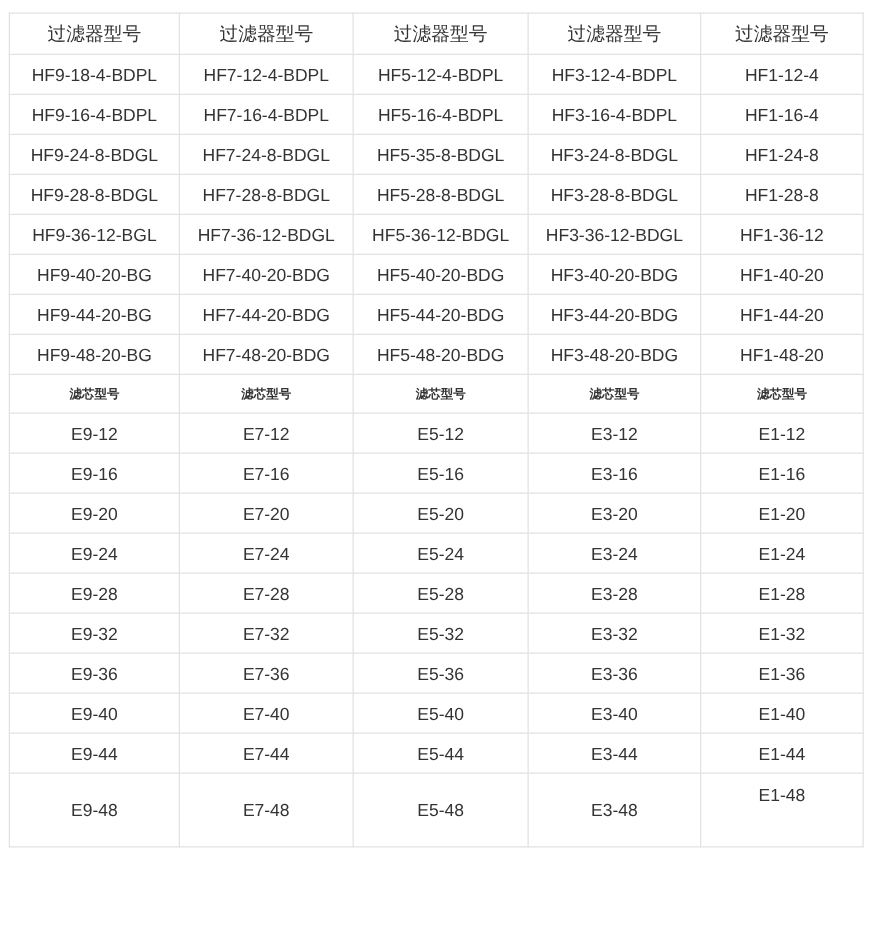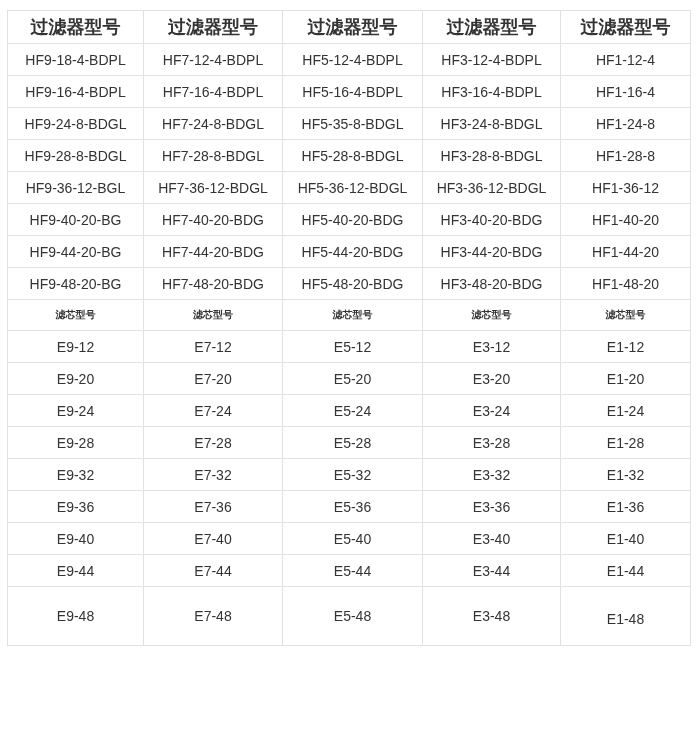--- a/index.html
+++ b/index.html
@@ -28,22 +28,22 @@
     vertical-align: middle;
     color: #333333;
     padding: 0 4px;
     overflow: hidden;
     white-space: nowrap;
   }
   tr.filter-header-row {
     height: 33px;
   }
   tr.filter-header-row th {
-    font-size: 18px;
-    font-weight: bold;
+    font-size: 15px;
+    font-weight: normal;
   }
   tr.element-header-row {
     height: 31px;
   }
   tr.element-header-row td {
     font-size: 10px;
     font-weight: bold;
   }
   tr.data-row {
     height: 32px;
@@ -51,21 +51,21 @@
   tr.data-row td {
     font-size: 14px;
     font-weight: normal;
   }
   
   tr.data-row:last-child {
     height: 59px;
   }
   tr.data-row:last-child td:last-child {
     vertical-align: top;
-    padding-top: 24px;
+    padding-top: 9px;
   }
 </style>
 </head>
 <body>
 
 <div class="page">
   <table class="model-table">
     <colgroup>
       <col style="width:136px">
       <col style="width:139px">
@@ -145,20 +145,27 @@
           <td>滤芯型号</td>
         </tr>
         <tr class="data-row">
           <td>E9-12</td>
           <td>E7-12</td>
           <td>E5-12</td>
           <td>E3-12</td>
           <td>E1-12</td>
         </tr>
         <tr class="data-row">
+          <td>E9-16</td>
+          <td>E7-16</td>
+          <td>E5-16</td>
+          <td>E3-16</td>
+          <td>E1-16</td>
+        </tr>
+        <tr class="data-row">
           <td>E9-20</td>
           <td>E7-20</td>
           <td>E5-20</td>
           <td>E3-20</td>
           <td>E1-20</td>
         </tr>
         <tr class="data-row">
           <td>E9-24</td>
           <td>E7-24</td>
           <td>E5-24</td>

